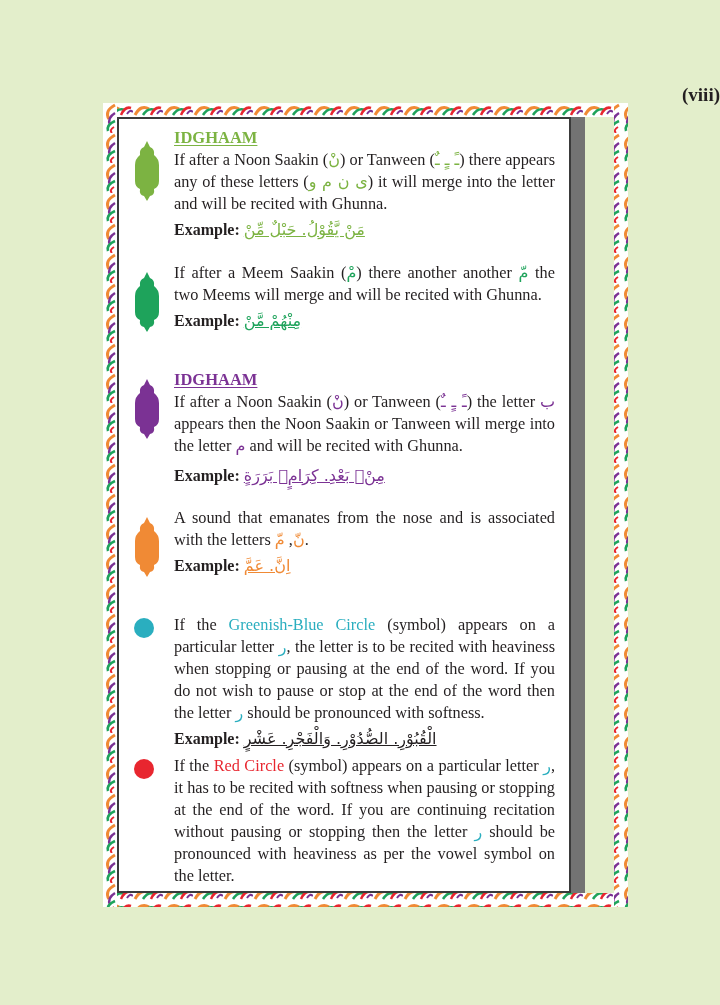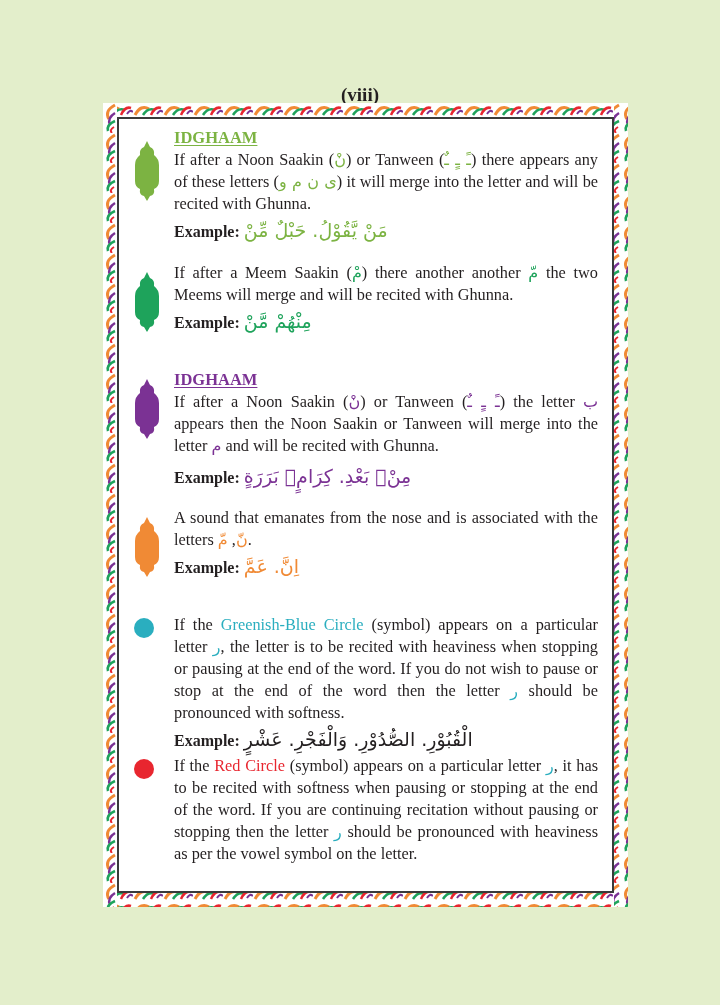--- a/index.html
+++ b/index.html
@@ -6,43 +6,43 @@
   body {
     width: 720px; height: 1005px;
     background: #e3eecb;
     position: relative;
     font-family: "Liberation Serif", "DejaVu Serif", serif;
     color: #231f20;
     overflow: hidden;
   }
   .page-number {
     position: absolute; left: 0; width: 720px; top: 84px;
-    text-align: center; font-weight: bold; font-size: 19px; color: #231f20;
+    text-align: right; font-weight: bold; font-size: 19px; color: #231f20;
   }
   .frame {
-    position: absolute; left: 103px; top: 103px; width: 525px; height: 804px;
+    position: absolute; left: 103px; top: 103px; width: 482px; height: 804px;
     box-sizing: border-box;
     background: #737373;
   }
   .frame svg.border { position: absolute; left: 0; top: 0; width: 525px; height: 804px; }
   .inner {
     position: absolute; left: 14px; top: 14px; right: 14px; bottom: 14px;
     border: 2px solid #3a3a3a; background: #fff; box-sizing: border-box;
   }
   .section { position: absolute; left: 0; right: 0; }
   .icon { position: absolute; left: 16px; }
   .icon svg { display: block; }
   .text { position: absolute; left: 55px; right: 14px; font-size: 16.3px; line-height: 22px; }
   .heading {
     font-weight: bold; text-decoration: underline; font-size: 16.5px;
     text-underline-offset: 2px; margin-bottom: 0px; line-height: 22px;
   }
   .body { text-align: justify; }
   .example { font-weight: bold; margin-top: 4px; font-size: 16px; }
-  .example .arabic { font-weight: normal; font-size: 19px; direction: rtl; unicode-bidi: embed; font-family: "DejaVu Sans", sans-serif; }
+  .example .arabic { font-weight: normal; font-size: 16px; direction: rtl; unicode-bidi: embed; font-family: "DejaVu Sans", sans-serif; text-decoration: underline; }
   .arabic { font-family: "DejaVu Sans", sans-serif; font-size: 16px; }
 </style>
 </head>
 <body>
 
 <div class="page-number">(viii)</div>
 
 <div class="frame">
   <svg class="border" viewBox="0 0 525 804" preserveAspectRatio="none">
     <defs>

